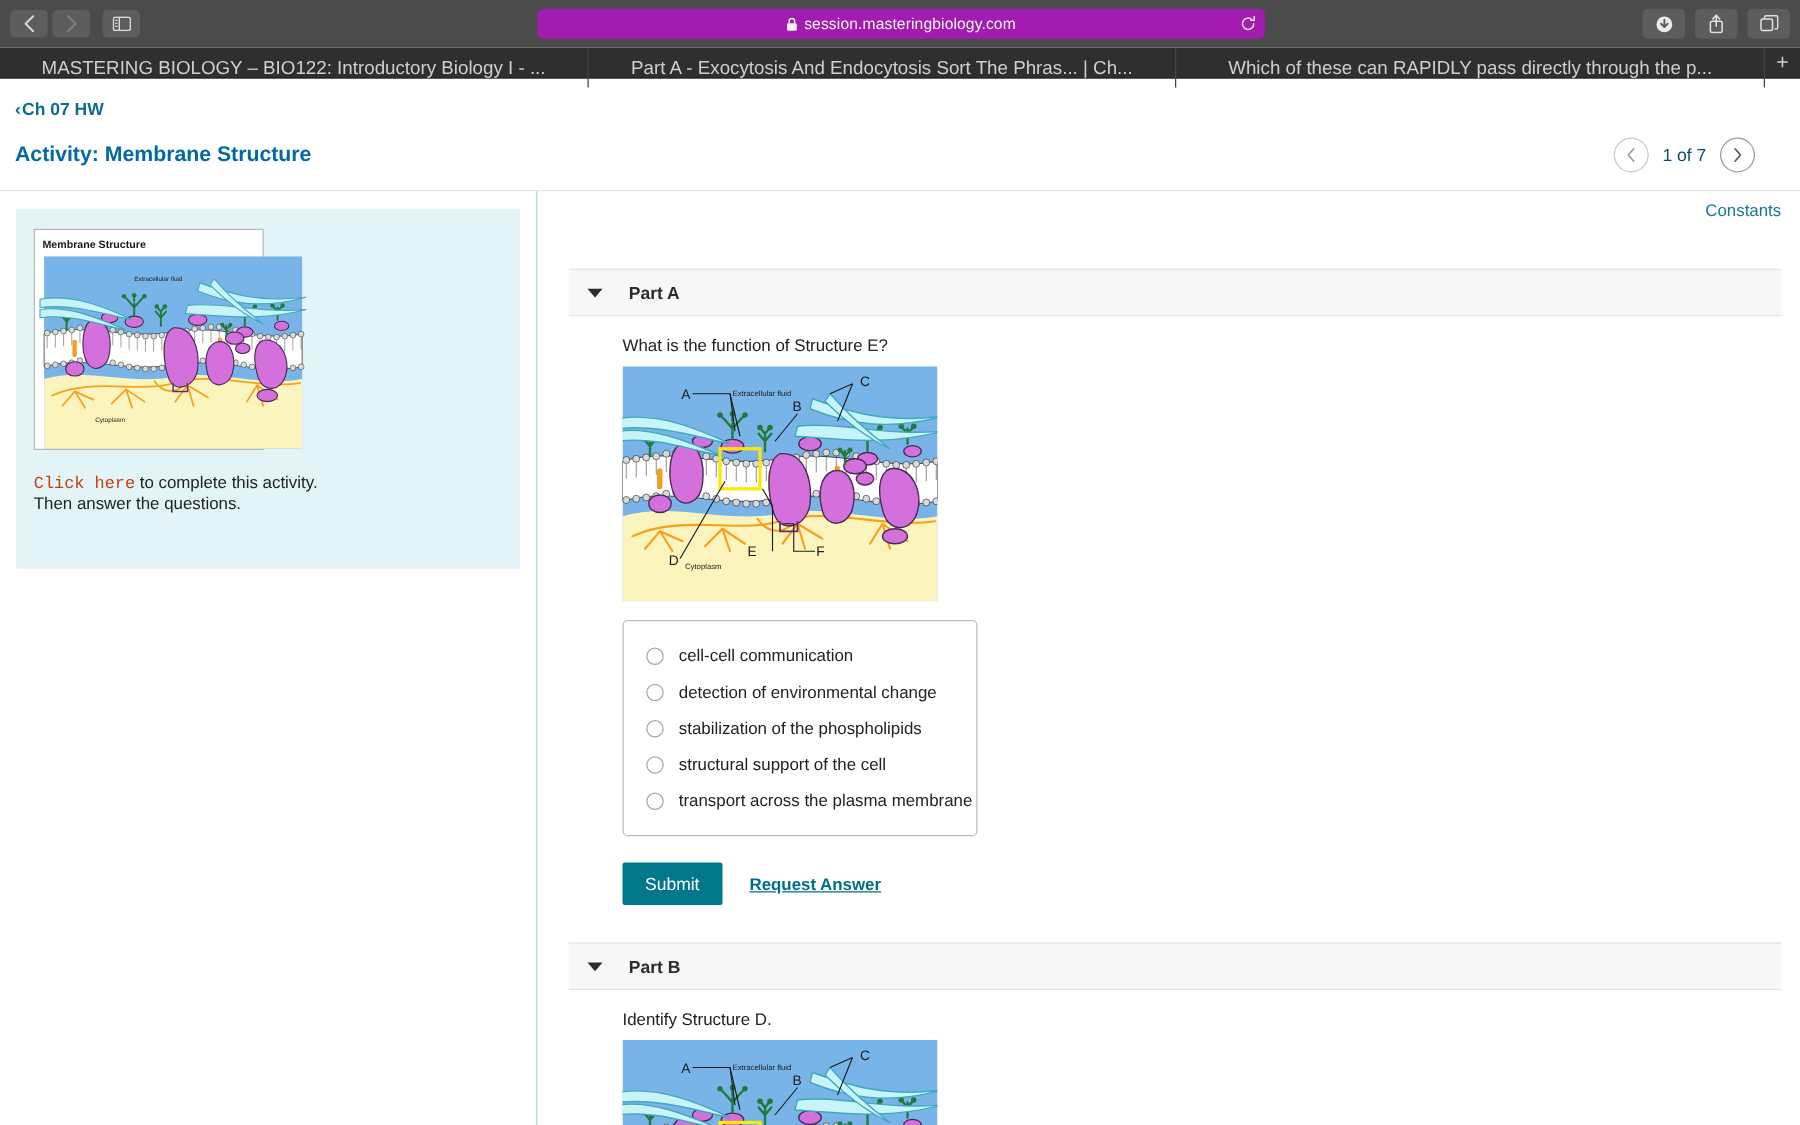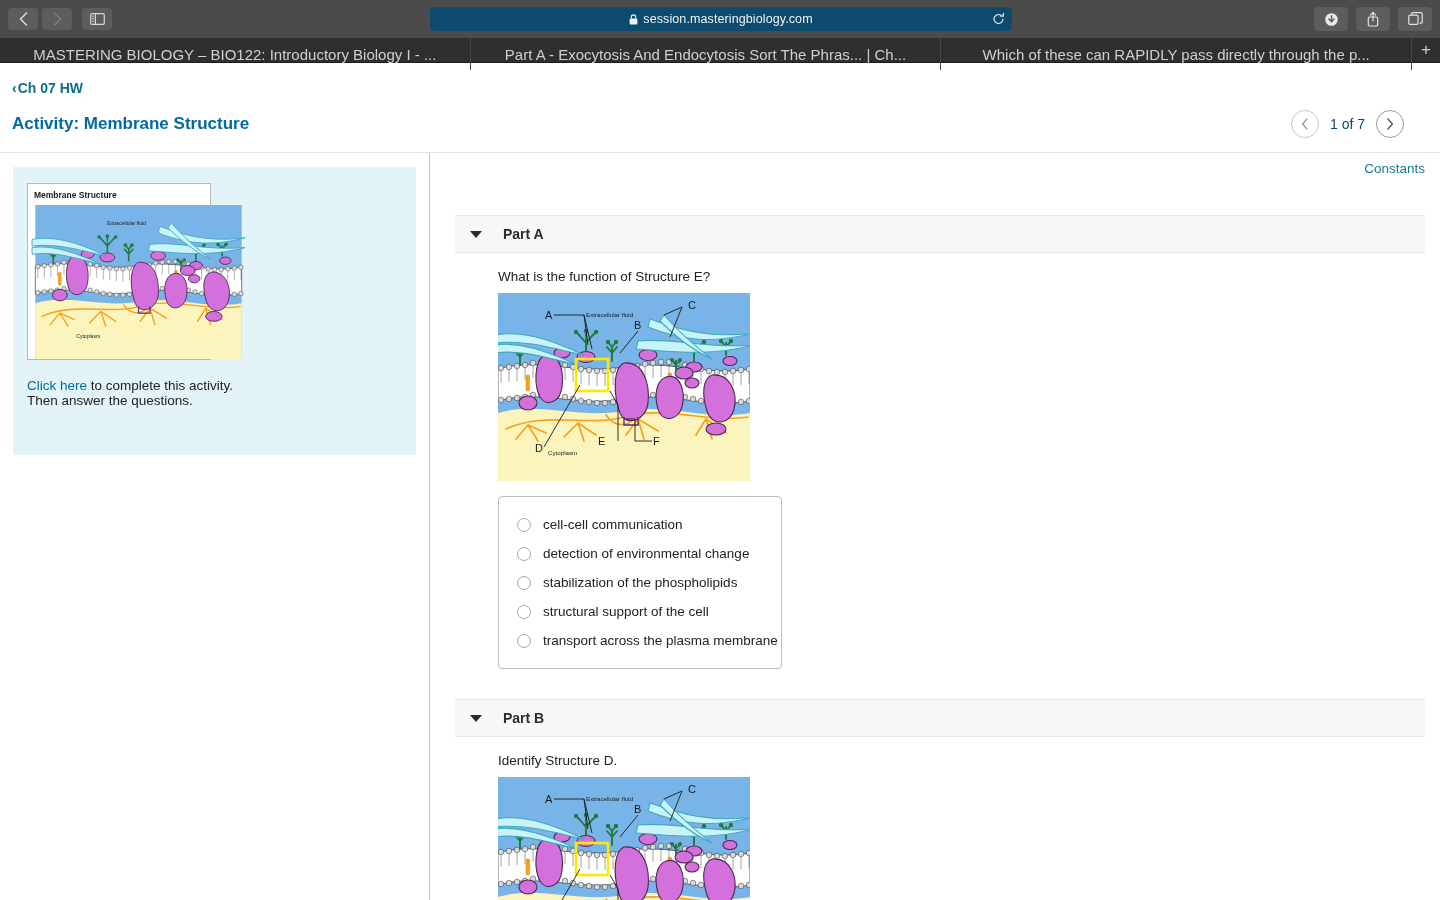--- a/index.html
+++ b/index.html
@@ -29,21 +29,21 @@
   }
   .chrome-btn.disabled { color: #7e7e7e; }
   .chrome-btn svg { display: block; }
   #sidebar-toggle-button { width: 30px; margin-left: 10px; }
 
   #url-bar {
     position: absolute;
     left: 430px;
     width: 582px;
     height: 24px;
-    background: #0c4a6e;
+    background: #a21caf;
     border-radius: 5px;
     display: flex;
     align-items: center;
     justify-content: center;
     gap: 5px;
   }
   #url-bar .url-text {
     color: #f2f2f2;
     font-size: 12.5px;
     letter-spacing: .1px;
@@ -158,21 +158,21 @@
     font-weight: bold;
     color: #1a1a1a;
     padding: 0 0 5px 6px;
   }
   .activity-text {
     font-size: 13.5px;
     color: #222;
     margin-top: 18px;
   }
   .activity-text:last-child { margin-top: 0; }
-  #click-here-link { color: #0369a1; }
+  #click-here-link { color: #c2410c; font-family: Liberation Mono, monospace; }
 
   
   #right-pane {
     flex: 1;
     position: relative;
     overflow: hidden;
     background: #fff;
   }
   #constants-link {
     position: absolute;
@@ -390,20 +390,24 @@
           <div class="answer-option">
             <span class="radio"></span>
             <span class="answer-label">structural support of the cell</span>
           </div>
           <div class="answer-option">
             <span class="radio"></span>
             <span class="answer-label">transport across the plasma membrane</span>
           </div>
         </div>
 
+        <div class="action-row">
+          <button id="submit-button">Submit</button>
+          <a id="request-answer-link">Request Answer</a>
+        </div>
       </div>
     </div>
 
     <div class="part-section" style="margin-top:30px">
       <div class="part-header">
         <span class="part-caret"></span>
         <span class="part-label">Part B</span>
       </div>
       <div class="part-body">
         <div class="question-text">Identify Structure D.</div>

